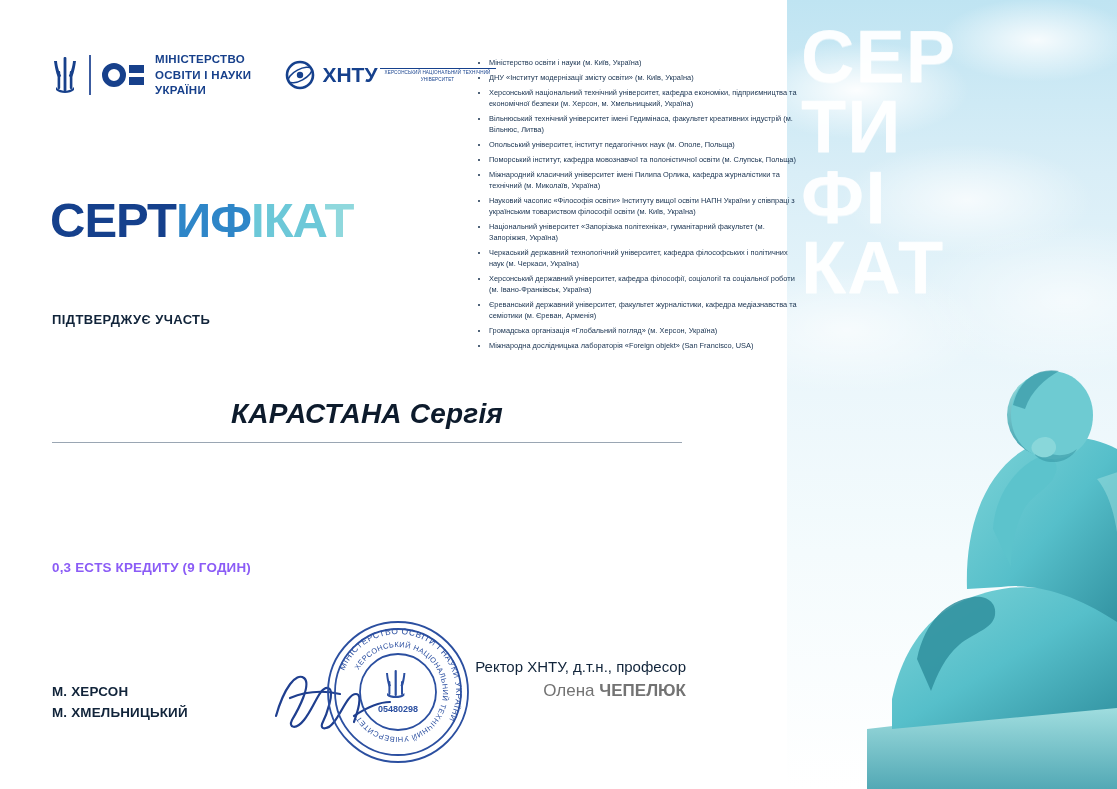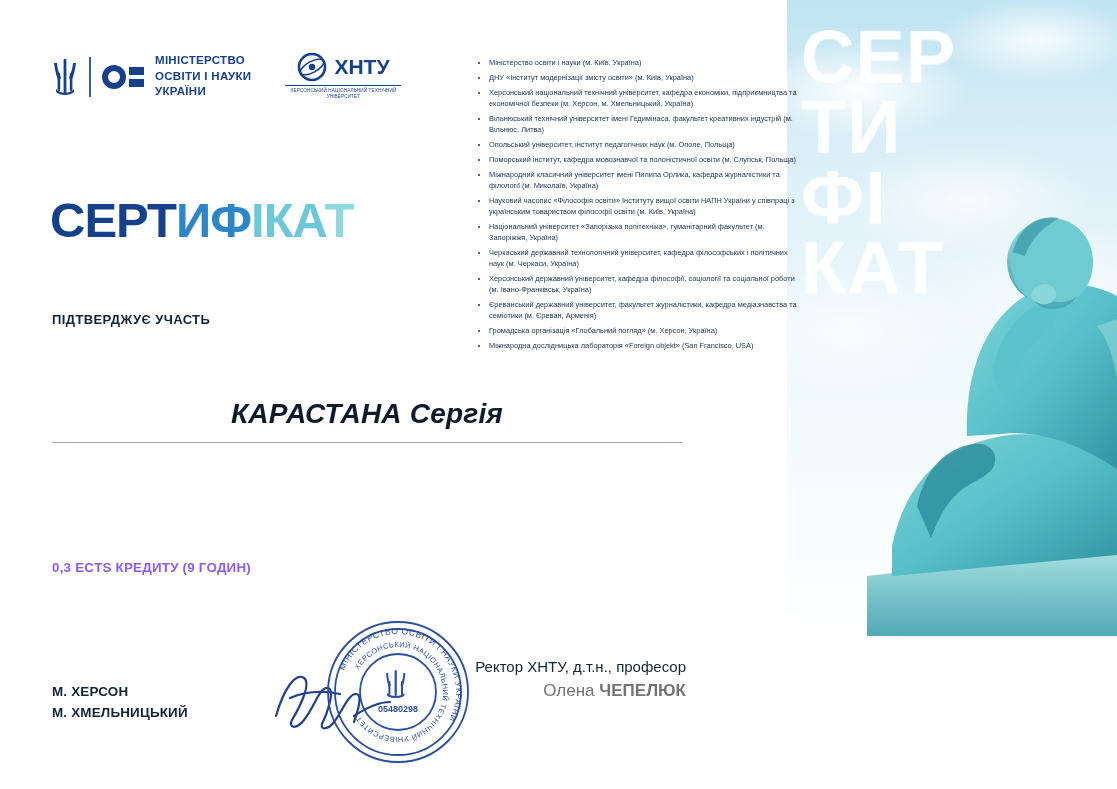--- a/index.html
+++ b/index.html
@@ -11,21 +11,21 @@
     overflow:hidden;
     position:relative;
   }
   .cert {
     position:absolute; inset:0;
     background:#ffffff;
   }
 
   
   .art {
-    position:absolute; top:0; right:0; width:330px; height:636px;
+    position:absolute; top:0; right:0; width:330px; height:789px;
     overflow:hidden;
     background:
       linear-gradient(180deg,#bfe4f2 0%, #d9eef7 22%, #eaf6fb 45%, #f4fbfd 70%, #ffffff 100%);
   }
   .art .clouds {
     position:absolute; inset:0;
     background:
       radial-gradient(ellipse 160px 70px at 70px 90px, rgba(255,255,255,.95), rgba(255,255,255,0) 70%),
       radial-gradient(ellipse 140px 60px at 250px 40px, rgba(255,255,255,.85), rgba(255,255,255,0) 70%),
       radial-gradient(ellipse 180px 80px at 180px 200px, rgba(255,255,255,.75), rgba(255,255,255,0) 70%),
@@ -64,21 +64,21 @@
     width:24px; height:24px; border-radius:50%;
     border:6px solid #17408b;
   }
   .min-mark .bars { display:flex; flex-direction:column; gap:4px; }
   .min-mark .bars i { display:block; width:15px; height:8px; background:#17408b; }
   .min-text {
     font-size:11.5px; font-weight:700; color:#17408b;
     line-height:1.35; letter-spacing:.3px; text-transform:uppercase;
   }
 
-  .logo-uni { display:flex; flex-direction:column; align-items:center; gap:2px; }
+  .logo-uni { display:flex; align-items:center; gap:2px; }
   .logo-uni .row { display:flex; align-items:center; gap:7px; }
   .logo-uni .mark { position:relative; width:30px; height:30px; }
   .logo-uni .mark svg { display:block; }
   .logo-uni .abbr {
     font-size:21px; font-weight:800; color:#16418d; letter-spacing:0px;
   }
   .logo-uni .tiny {
     font-size:4.6px; color:#16418d; letter-spacing:.15px;
     text-align:center; width:116px; line-height:1.5;
     border-top:1px solid #16418d; padding-top:1.5px; margin-top:1px;
@@ -250,21 +250,21 @@
   </div>
 
   <div class="orgs">
     <ul>
       <li>Міністерство освіти і науки (м. Київ, Україна)</li>
       <li>ДНУ «Інститут модернізації змісту освіти» (м. Київ, Україна)</li>
       <li>Херсонський національний технічний університет, кафедра економіки, підприємництва та економічної безпеки (м. Херсон, м. Хмельницький, Україна)</li>
       <li>Вільнюський технічний університет імені Гедимінаса, факультет креативних індустрій (м. Вільнюс, Литва)</li>
       <li>Опольський університет, інститут педагогічних наук (м. Ополе, Польща)</li>
       <li>Поморський інститут, кафедра мовознавчої та полоністичної освіти (м. Слупськ, Польща)</li>
-      <li>Міжнародний класичний університет імені Пилипа Орлика, кафедра журналістики та філології (м. Миколаїв, Україна)</li>
+      <li>Міжнародний класичний університет імені Пилипа Орлика, кафедра журналістики та технічний (м. Миколаїв, Україна)</li>
       <li>Науковий часопис «Філософія освіти» Інституту вищої освіти НАПН України у співпраці з українським товариством філософії освіти (м. Київ, Україна)</li>
       <li>Національний університет «Запорізька політехніка», гуманітарний факультет (м. Запоріжжя, Україна)</li>
       <li>Черкаський державний технологічний університет, кафедра філософських і політичних наук (м. Черкаси, Україна)</li>
       <li>Херсонський державний університет, кафедра філософії, соціології та соціальної роботи (м. Івано-Франківськ, Україна)</li>
       <li>Єреванський державний університет, факультет журналістики, кафедра медіазнавства та семіотики (м. Єреван, Арменія)</li>
       <li>Громадська організація «Глобальний погляд» (м. Херсон, Україна)</li>
       <li>Міжнародна дослідницька лабораторія «Foreign objekt» (San Francisco, USA)</li>
     </ul>
   </div>
 

